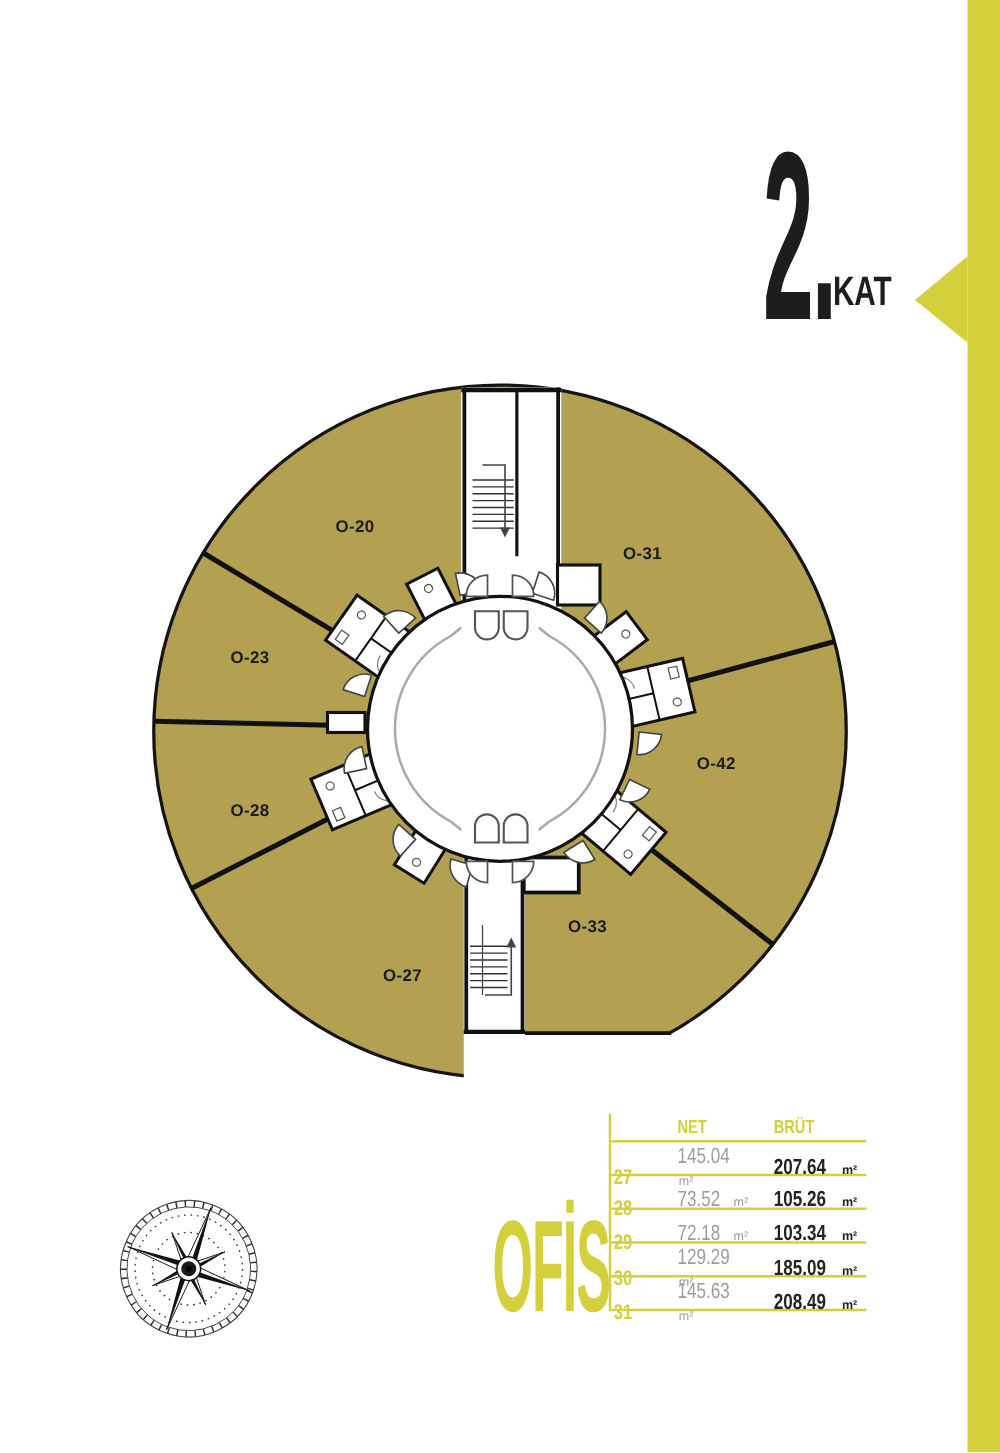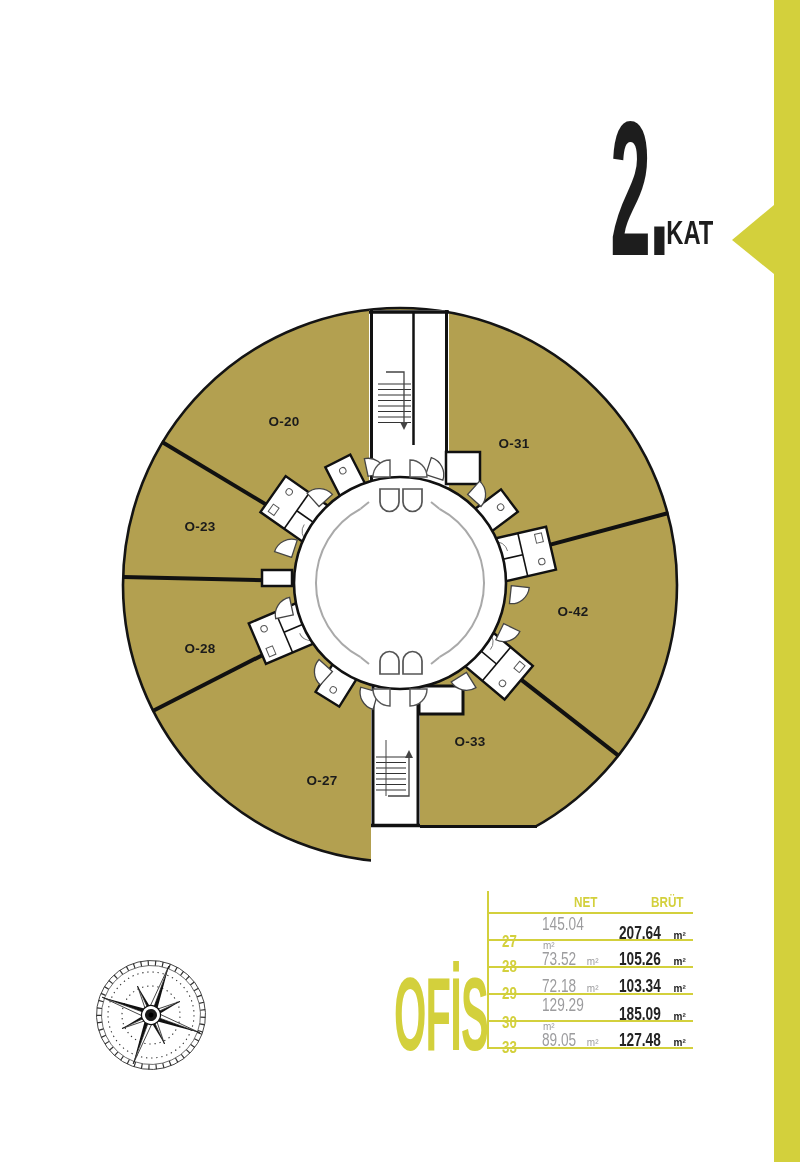--- a/index.html
+++ b/index.html
@@ -24,25 +24,25 @@
   
   .compass{position:absolute;left:93px;top:957px;}
   
   .ofis{position:absolute;left:394px;top:966px;font-size:104px;line-height:96px;
     font-weight:700;color:#d3d03c;transform:scaleX(0.40);transform-origin:left top;
     letter-spacing:-2px;}
   
   .area-table{position:absolute;left:487px;top:891px;width:204px;
     border-left:2.5px solid #d3d03c;}
   .thead,.tr{display:grid;grid-template-columns:40px 77px 87px;align-items:center;}
-  .thead{height:21px;border-bottom:2.5px solid #d3d03c;padding-left:32px;}
+  .thead{height:21px;border-bottom:2.5px solid #d3d03c;}
   .tr{height:25.1px;border-bottom:2.5px solid #d3d03c;}
   .sx{display:inline-block;font-style:normal;transform:scaleX(0.78);
       transform-origin:left center;white-space:nowrap;}
-  .no{ text-align:center;margin-top:16px;}
+  .no{ margin-top:16px;}
   .no .sx{transform-origin:center center;font-size:17px;font-weight:700;color:#d3d03c;}
   .h .sx{font-size:15px;font-weight:700;color:#d3d03c;}
   .net-h,.net{padding-left:13px;}
   .brut-h,.brut{padding-left:13px;}
   .net .sx{font-size:17.5px;color:#9c9c9e;font-weight:400;}
   .brut .sx{font-size:17.5px;color:#232323;font-weight:700;}
   .unit{font-style:normal;font-size:10px;color:#9c9c9e;margin-left:1px;text-align:center;}
   .brut .unit{color:#232323;font-weight:700;}
 </style>
 </head>
@@ -226,19 +226,19 @@
       <span class="no"><i class="sx">29</i></span>
       <span class="net"><i class="sx">72.18</i><i class="unit">m²</i></span>
       <span class="brut"><i class="sx">103.34</i><i class="unit">m²</i></span>
     </div>
     <div class="tr">
       <span class="no"><i class="sx">30</i></span>
       <span class="net"><i class="sx">129.29</i><i class="unit">m²</i></span>
       <span class="brut"><i class="sx">185.09</i><i class="unit">m²</i></span>
     </div>
     <div class="tr">
-      <span class="no"><i class="sx">33</i></span>
-      <span class="net"><i class="sx">89.05</i><i class="unit">m²</i></span>
-      <span class="brut"><i class="sx">127.48</i><i class="unit">m²</i></span>
+      <span class="no"><i class="sx">31</i></span>
+      <span class="net"><i class="sx">145.63</i><i class="unit">m²</i></span>
+      <span class="brut"><i class="sx">208.49</i><i class="unit">m²</i></span>
     </div>
   </div>
 
 </div>
 
 </body></html>

